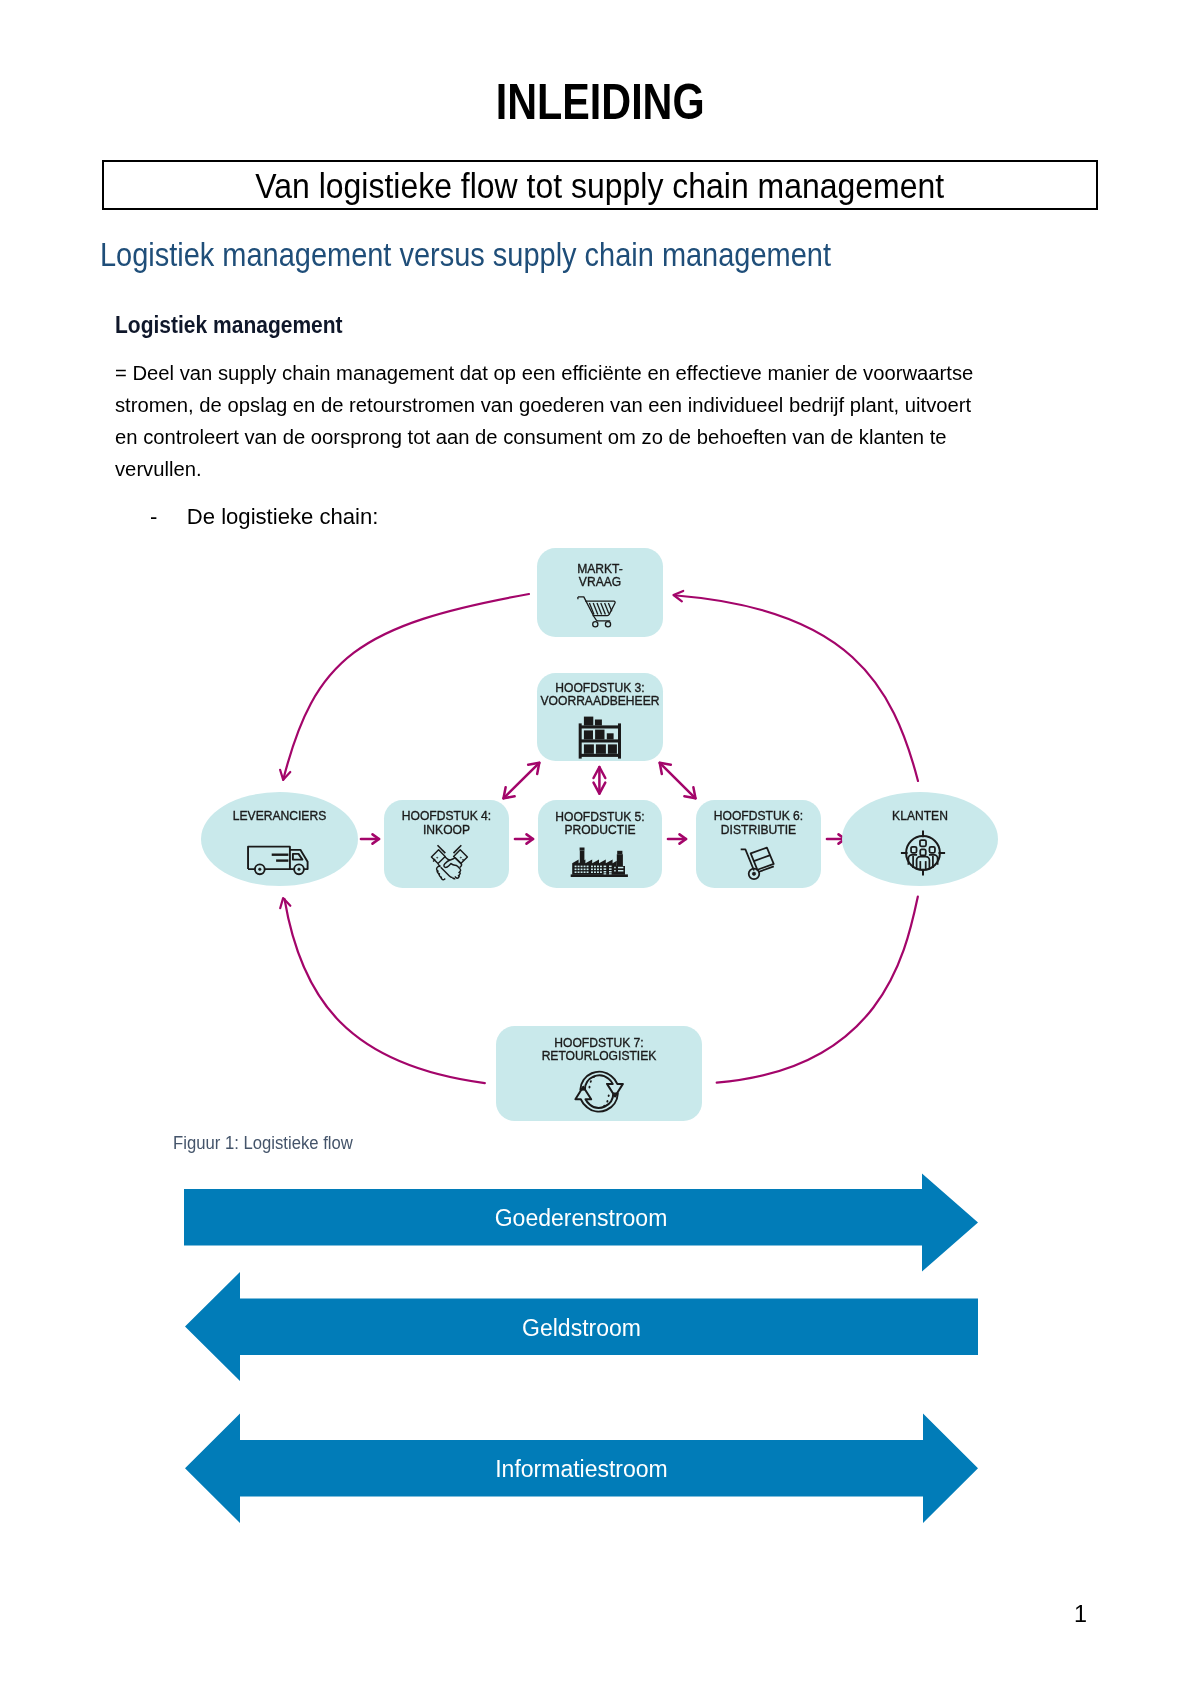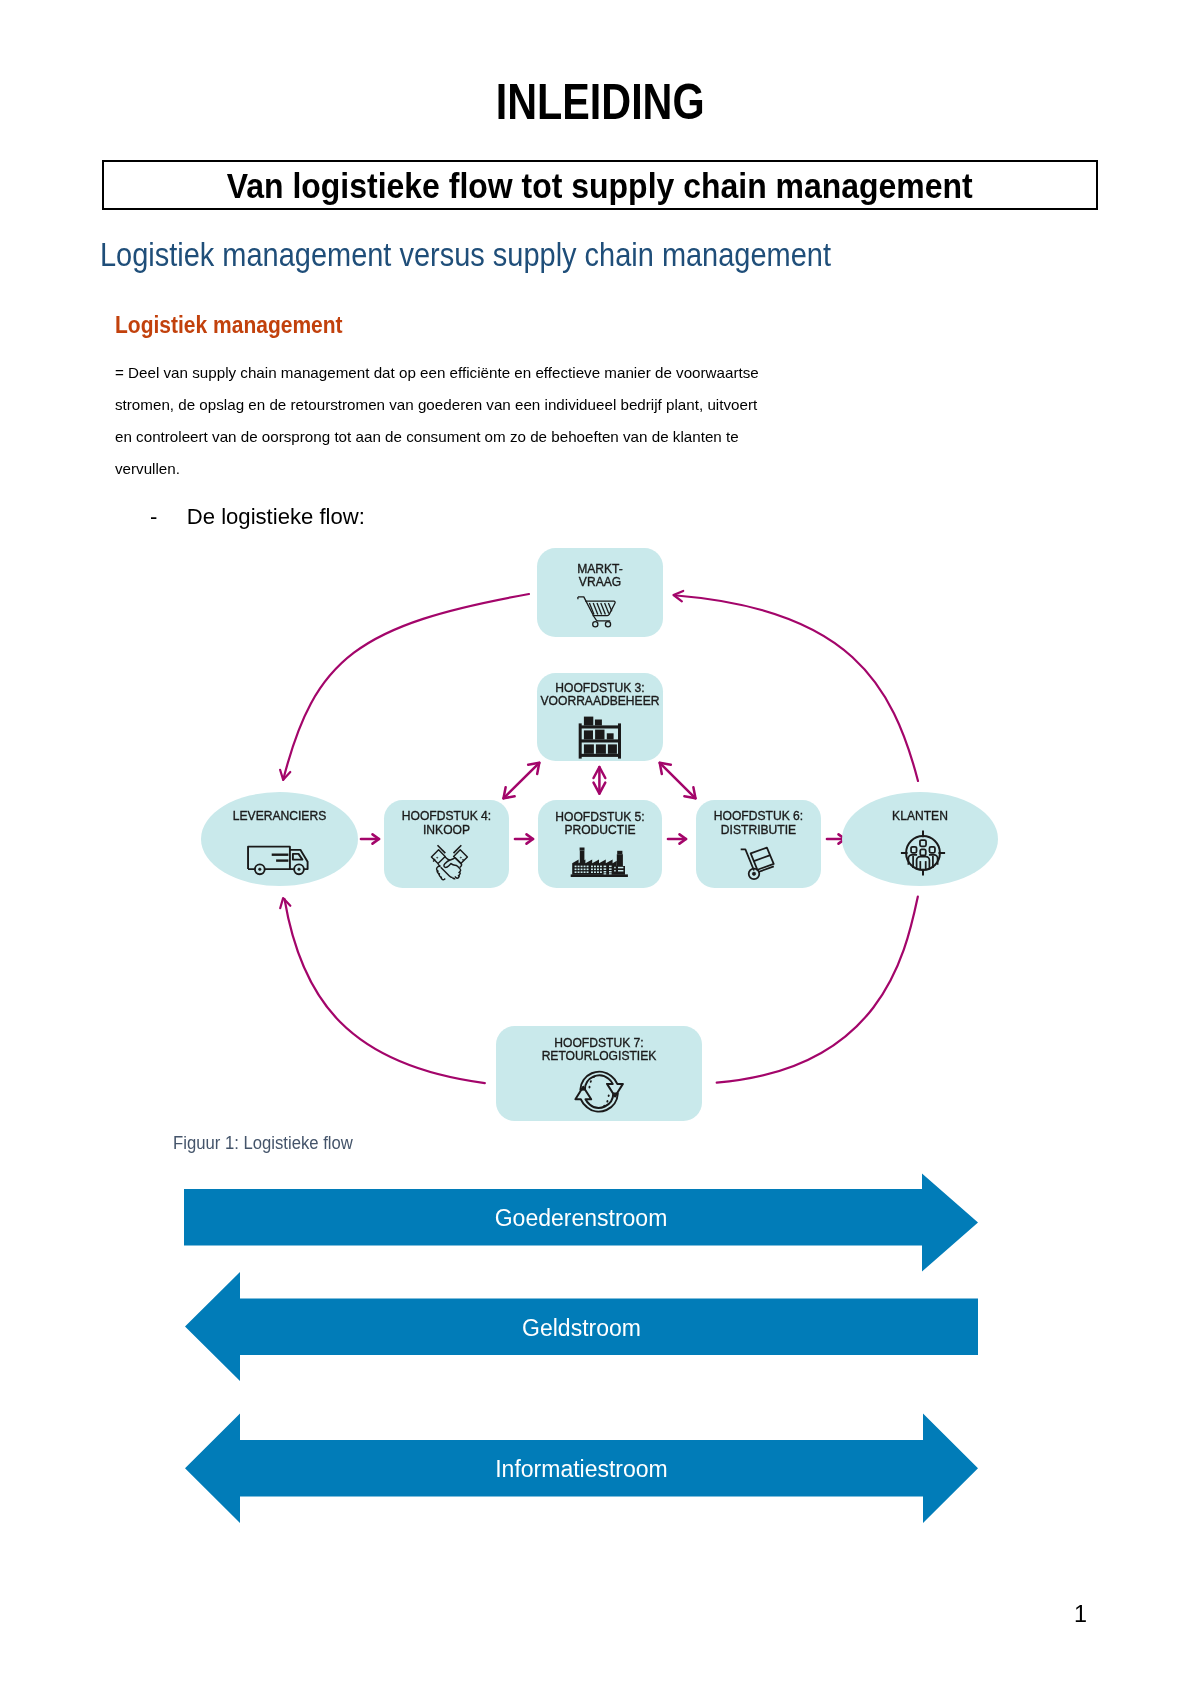--- a/index.html
+++ b/index.html
@@ -8,27 +8,27 @@
        -webkit-font-smoothing:antialiased;}
   .page{position:absolute;left:0;top:0;width:988px;height:1697px;}
   #diagram{pointer-events:none;}
   #diagram g[data-interactable="true"]{pointer-events:all;}
   .abs{position:absolute;}
 
   
   #doc-title{left:0;top:77px;width:1200px;text-align:center;font-size:49.5px;font-weight:bold;color:#000;line-height:1;}
   #doc-title span{display:inline-block;transform:scaleX(0.835);transform-origin:center;}
   #subtitle-box{left:101.5px;top:159.7px;width:996px;height:50.3px;border:2.3px solid #000;box-sizing:border-box;}
-  #subtitle-text{left:101px;top:166.5px;width:997px;text-align:center;font-size:35.8px;font-weight:bold;color:#000;line-height:1.1;}
+  #subtitle-text{left:101px;top:166.5px;width:997px;text-align:center;font-size:35.8px;font-weight:normal;color:#000;line-height:1.1;}
   #subtitle-text span{display:inline-block;transform:scaleX(0.893);transform-origin:center;}
   #h2{left:100px;top:235px;font-size:33.8px;color:#1F4E79;font-weight:400;line-height:1.15;}
   #h2 span{display:inline-block;transform:scaleX(0.857);transform-origin:left center;}
-  #h3{left:115px;top:310px;font-size:24.6px;font-weight:bold;color:#c2410c;line-height:1.2;}
+  #h3{left:115px;top:310px;font-size:24.6px;font-weight:bold;color:#0f172a;line-height:1.2;}
   #h3 span{display:inline-block;transform:scaleX(0.854);transform-origin:left center;}
-  #para{left:115px;top:357.3px;width:990px;font-size:15px;color:#000;line-height:32px;text-align:left;white-space:nowrap;}
+  #para{left:115px;top:357.3px;width:990px;font-size:20px;color:#000;line-height:32px;text-align:left;white-space:nowrap;}
   #para div{transform:scaleX(1.012);transform-origin:left center;}
   #dash{left:150px;top:501px;font-size:22.1px;color:#000;line-height:32px;}
   #bullet{left:186.8px;top:501px;font-size:22.1px;color:#000;line-height:32px;}
   #caption{left:173px;top:1133.7px;font-size:18.9px;color:#44546A;line-height:1;}
   #caption span{display:inline-block;transform:scaleX(0.883);transform-origin:left center;}
   #pagenum{left:0px;top:1602.5px;width:1087px;text-align:right;font-size:23.4px;color:#000;line-height:1;}
 </style>
 </head>
 <body>
 
@@ -39,21 +39,21 @@
   <div class="abs" id="subtitle-text" data-interactable="false"><span data-interactable="false">Van logistieke flow tot supply chain management</span></div>
   <div class="abs" id="h2" data-interactable="false"><span data-interactable="false">Logistiek management versus supply chain management</span></div>
   <div class="abs" id="h3" data-interactable="false"><span data-interactable="false">Logistiek management</span></div>
   <div class="abs" id="para" data-interactable="false">
     <div data-interactable="false">= Deel van supply chain management dat op een efficiënte en effectieve manier de voorwaartse</div>
     <div data-interactable="false">stromen, de opslag en de retourstromen van goederen van een individueel bedrijf plant, uitvoert</div>
     <div data-interactable="false">en controleert van de oorsprong tot aan de consument om zo de behoeften van de klanten te</div>
     <div data-interactable="false">vervullen.</div>
   </div>
   <div class="abs" id="dash" data-interactable="false">-</div>
-  <div class="abs" id="bullet" data-interactable="false">De logistieke flow:</div>
+  <div class="abs" id="bullet" data-interactable="false">De logistieke chain:</div>
   <div class="abs" id="caption" data-interactable="false"><span data-interactable="false">Figuur 1: Logistieke flow</span></div>
   <div class="abs" id="pagenum" data-interactable="false">1</div>
 
   <svg class="abs" id="diagram" width="1200" height="1697" viewBox="0 0 1200 1697" data-interactable="false">
     <defs>
       <style>
         .nd{fill:#C9E9EB;}
         .ndlabel{font-family:"Liberation Sans",sans-serif;font-size:12.1px;fill:#1a1a1a;stroke:#1a1a1a;stroke-width:0.33;paint-order:stroke;text-anchor:middle;letter-spacing:0px;}
         .mg{stroke:#A3056A;fill:none;stroke-width:2.2;stroke-linecap:round;stroke-linejoin:round;}
         .mgf{fill:#A3056A;}

